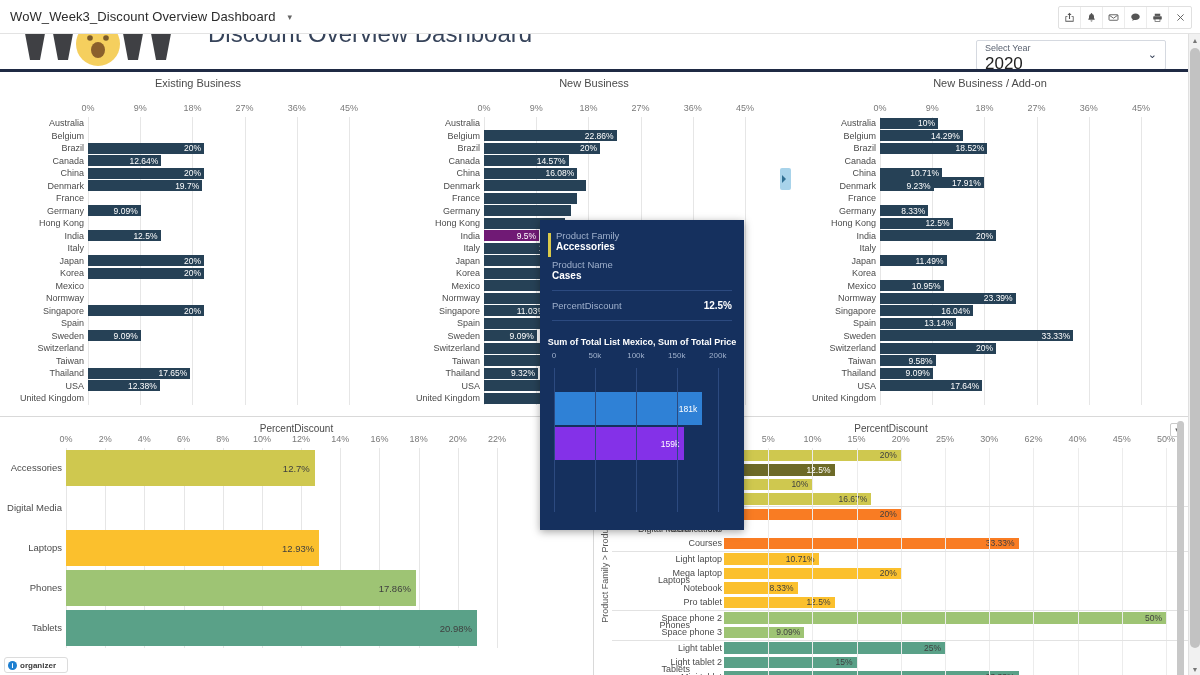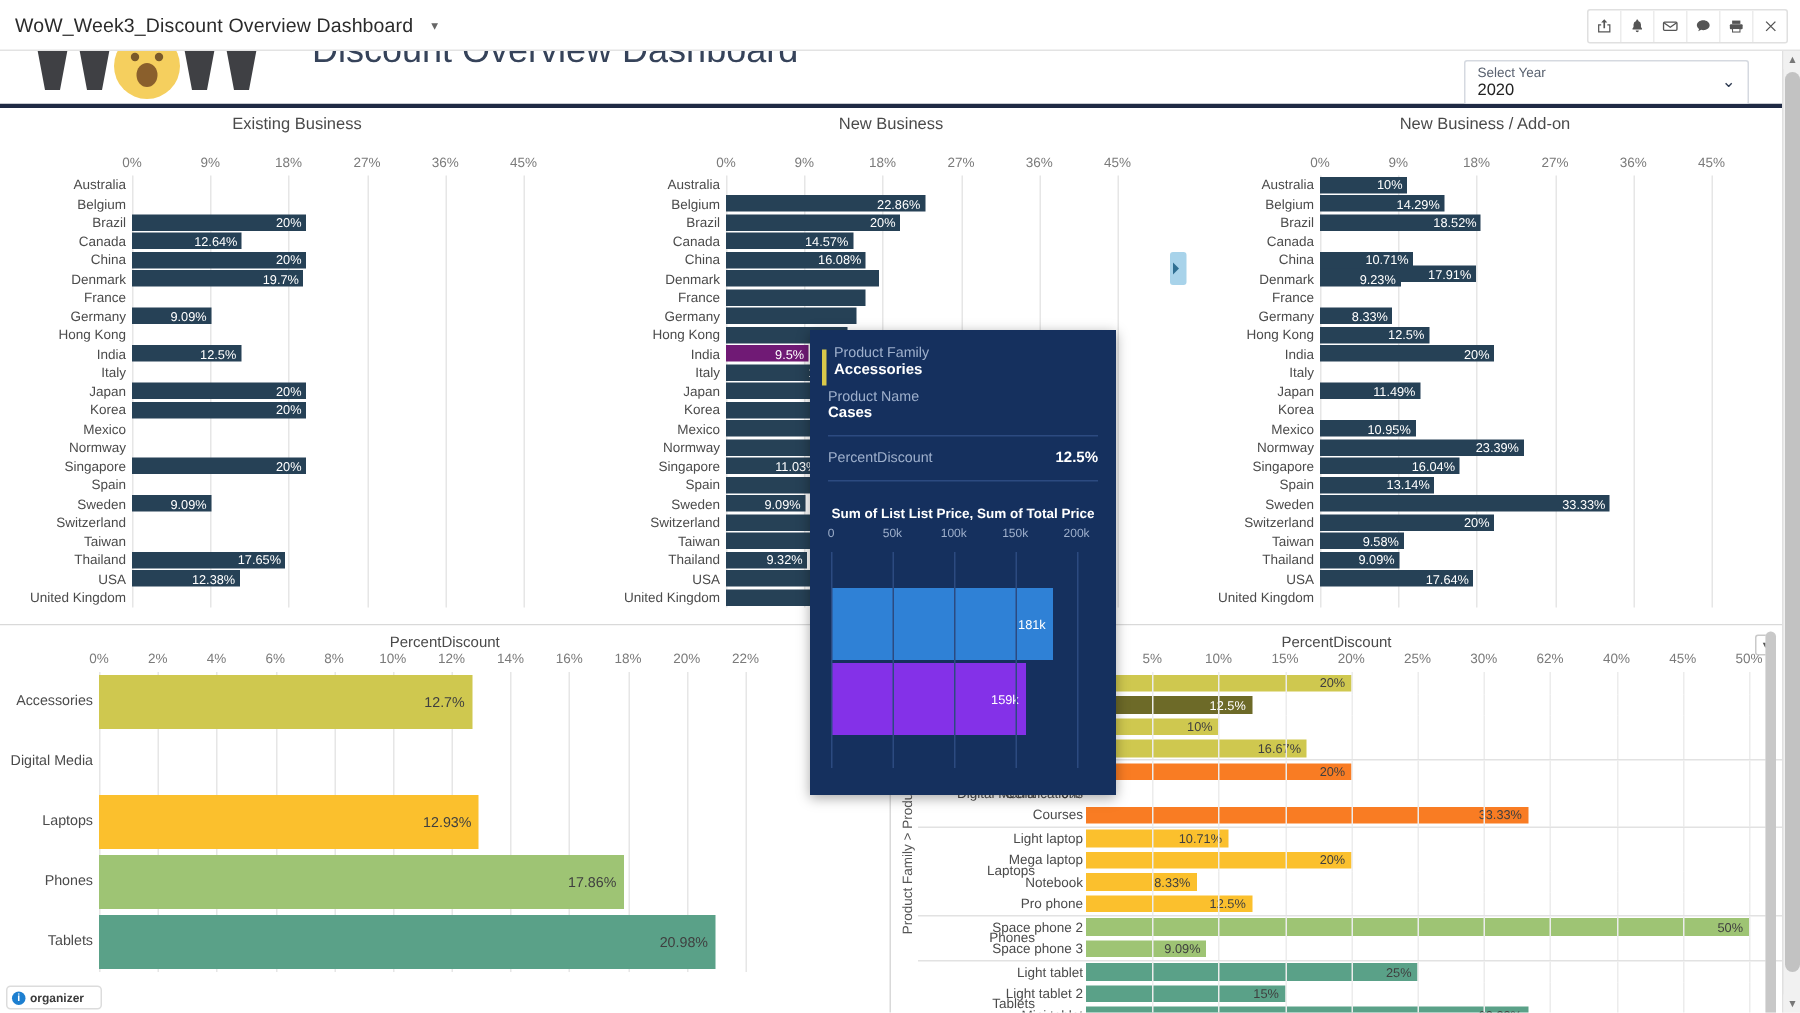--- a/index.html
+++ b/index.html
@@ -47,21 +47,21 @@
   }
   .dash-title{
     position:absolute; left:208px; top:-14px;
     font-size:24px; color:#36435a; font-weight:400; white-space:nowrap;
   }
   .year-select{
     position:absolute; right:22px; top:6px; width:190px; height:30px;
     border:1px solid #d5d9e0; background:#fff; border-radius:2px;
   }
   .year-label{ position:absolute; left:8px; top:2px; font-size:9px; color:#5a6270;}
-  .year-value{ position:absolute; left:8px; top:13px; font-size:11px; color:#222;}
+  .year-value{ position:absolute; left:8px; top:13px; font-size:17px; color:#222;}
   .year-caret{ position:absolute; right:8px; top:7px; color:#2f3b52; }
 
   .rule{ height:3px; background:#1f2a44; width:1188px; }
 
   
   .row-top{
     position:relative; height:345px; width:1188px; background:#fff;
     border-bottom:1px solid #d9d9d9;
     display:flex;
   }
@@ -147,21 +147,21 @@
   .tt-lbl{ color:#9fb0cc; font-size:9.5px; }
   .tt-val{ color:#ffffff; font-size:10px; font-weight:bold;}
   .tt-sec{ padding:10px 12px 0 16px; }
   .tt-div{ height:1px; background:#2c4a80; margin:9px 12px 0 12px;}
   .tt-kv{ display:flex; justify-content:space-between; padding:9px 12px 0 12px;}
   .tt-chart-title{ text-align:center; font-size:9px; font-weight:bold; margin-top:16px;}
   .tt-axis{ position:relative; height:13px; margin:4px 14px 0 14px;}
   .tt-tick{ position:absolute; font-size:8px; color:#9fb0cc; transform:translateX(-50%);}
   .tt-plot{ position:relative; margin:0 14px 0 14px; height:120px; margin-top:28px;}
   .tt-grid{ position:absolute; top:-24px; bottom:0; width:1px; background:#2c4a80;}
-  .tt-bar{ height:48px; display:flex; align-items:center; justify-content:flex-end; margin-bottom:2px;}
+  .tt-bar{ height:33px; display:flex; align-items:center; justify-content:flex-end; margin-bottom:2px;}
   .tt-bval{ font-size:8.5px; color:#fff; padding-right:5px;}
 
   
   .vscroll{
     position:absolute; right:0; top:34px; width:12px; height:641px; background:#f1f1f1;
     border-left:1px solid #e0e0e0;
   }
   .vs-arrow{
     position:absolute; left:0; width:12px; height:12px; display:flex;
     align-items:center; justify-content:center; font-size:7px; color:#777; background:#f1f1f1;
@@ -962,21 +962,21 @@
                 <div class="pn-grid" style="left: 70%;"></div>
                 <div class="pn-grid" style="left: 80%;"></div>
                 <div class="pn-grid" style="left: 90%;"></div>
                 <div class="pn-grid" style="left: 100%;"></div>
                 <div class="pn-bar" style="width: 16.66%; background: rgb(251, 192, 45);">
                   <span class="pn-val">8.33%</span>
                 </div>
               </div>
             </div>
             <div class="pn-row">
-              <span class="pn-name" style="width: 110px; left: 0px; padding-left: 0px;">Pro phone</span>
+              <span class="pn-name" style="width: 110px; left: 0px; padding-left: 0px;">Pro tablet</span>
               <div class="pn-track">
                 <div class="pn-grid" style="left: 10%;"></div>
                 <div class="pn-grid" style="left: 20%;"></div>
                 <div class="pn-grid" style="left: 30%;"></div>
                 <div class="pn-grid" style="left: 40%;"></div>
                 <div class="pn-grid" style="left: 50%;"></div>
                 <div class="pn-grid" style="left: 60%;"></div>
                 <div class="pn-grid" style="left: 70%;"></div>
                 <div class="pn-grid" style="left: 80%;"></div>
                 <div class="pn-grid" style="left: 90%;"></div>
@@ -1100,21 +1100,21 @@
     <div class="tt-sec" style="padding-top:7px;padding-left:12px;">
       <div class="tt-lbl">Product Name</div>
       <div class="tt-val">Cases</div>
     </div>
     <div class="tt-div"></div>
     <div class="tt-kv">
       <span class="tt-lbl">PercentDiscount</span>
       <span class="tt-val">12.5%</span>
     </div>
     <div class="tt-div"></div>
-    <div class="tt-chart-title">Sum of List List Price, Sum of Total Price</div>
+    <div class="tt-chart-title">Sum of Total List Mexico, Sum of Total Price</div>
     <div class="tt-axis" id="ttax">
         <span class="tt-tick" style="left: 0%;">0</span>
         <span class="tt-tick" style="left: 23.2558%;">50k</span>
         <span class="tt-tick" style="left: 46.5116%;">100k</span>
         <span class="tt-tick" style="left: 69.7674%;">150k</span>
         <span class="tt-tick" style="left: 93.0233%;">200k</span>
       </div>
     <div class="tt-plot" id="ttplot">
         <div class="tt-grid" style="left: 0%;"></div>
         <div class="tt-grid" style="left: 23.2558%;"></div>

